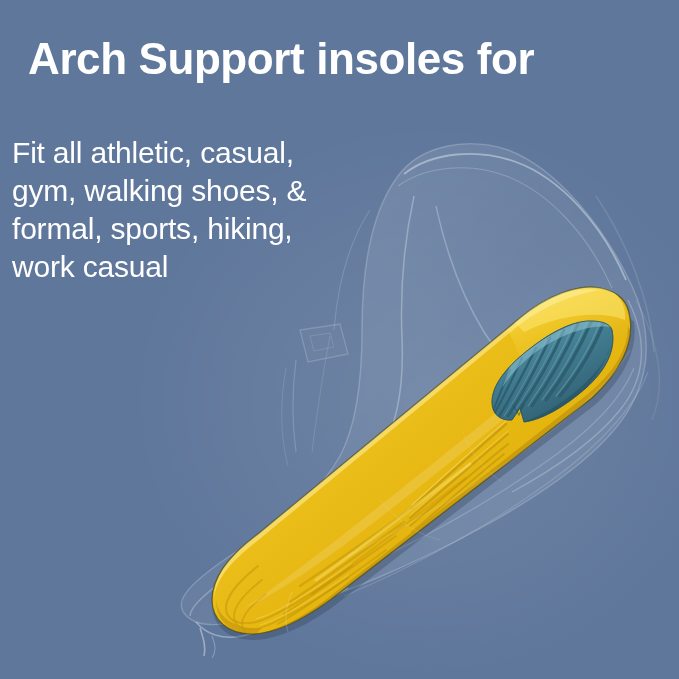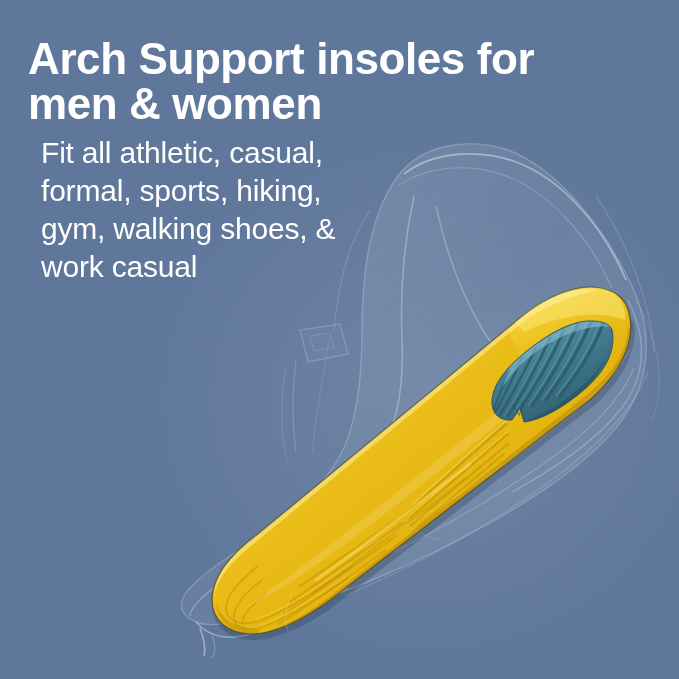--- a/index.html
+++ b/index.html
@@ -39,21 +39,21 @@
     color: #ffffff;
     font-family: "Liberation Sans", sans-serif;
     font-weight: bold;
     font-size: 44px;
     line-height: 45px;
     letter-spacing: -0.4px;
     margin: 0;
   }
   .subhead {
     position: absolute;
-    left: 41px;
+    left: 12px;
     top: 134px;
     width: 400px;
     color: #ffffff;
     font-family: "Liberation Sans", sans-serif;
     font-weight: normal;
     font-size: 30px;
     line-height: 38px;
     letter-spacing: -0.2px;
     margin: 0;
   }
@@ -334,23 +334,22 @@
       <path d="M348 556 C 404 528, 470 490, 528 448 C 578 412, 614 378, 630 350" fill="none" stroke="#e9f2f8" stroke-opacity="0.22" stroke-width="1.4"></path>
       <path d="M292 592 C 286 606, 284 620, 288 632" fill="none" stroke="#eef5fa" stroke-opacity="0.30" stroke-width="1.2"></path>
       <path d="M380 500 C 396 520, 416 534, 440 540" fill="none" stroke="#e4eff7" stroke-opacity="0.20" stroke-width="1.2"></path>
       <path d="M462 430 C 470 452, 484 470, 502 482" fill="none" stroke="#e4eff7" stroke-opacity="0.16" stroke-width="1.1"></path>
     </g>
   </svg>
 
   <div id="text-layer">
     <h1 class="headline">
       <span>Arch Support insoles for</span>
-      <span>men &amp; women</span>
     </h1>
     <p class="subhead">
       <span>Fit all athletic, casual,</span>
+      <span>gym, walking shoes, &amp;</span>
       <span>formal, sports, hiking,</span>
-      <span>gym, walking shoes, &amp;</span>
       <span>work casual</span>
     </p>
   </div>
 
 </div>
 
 </body></html>

